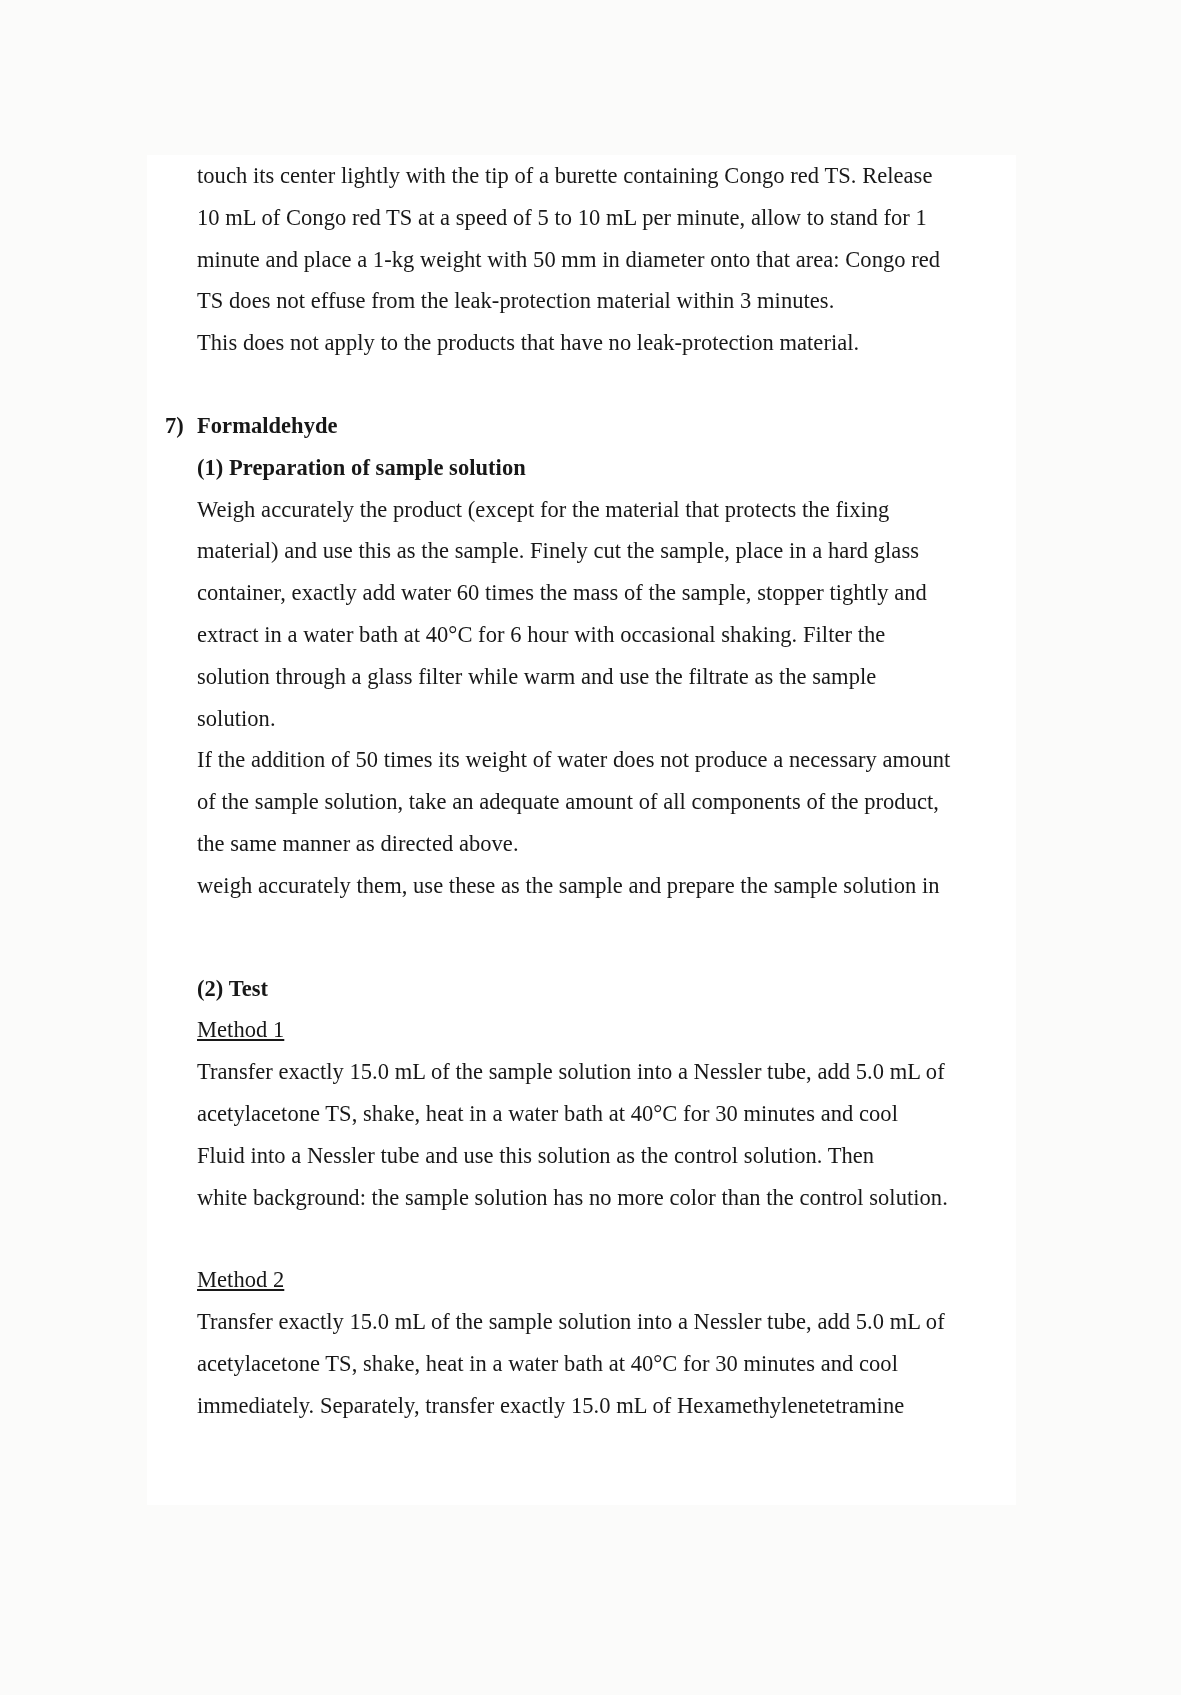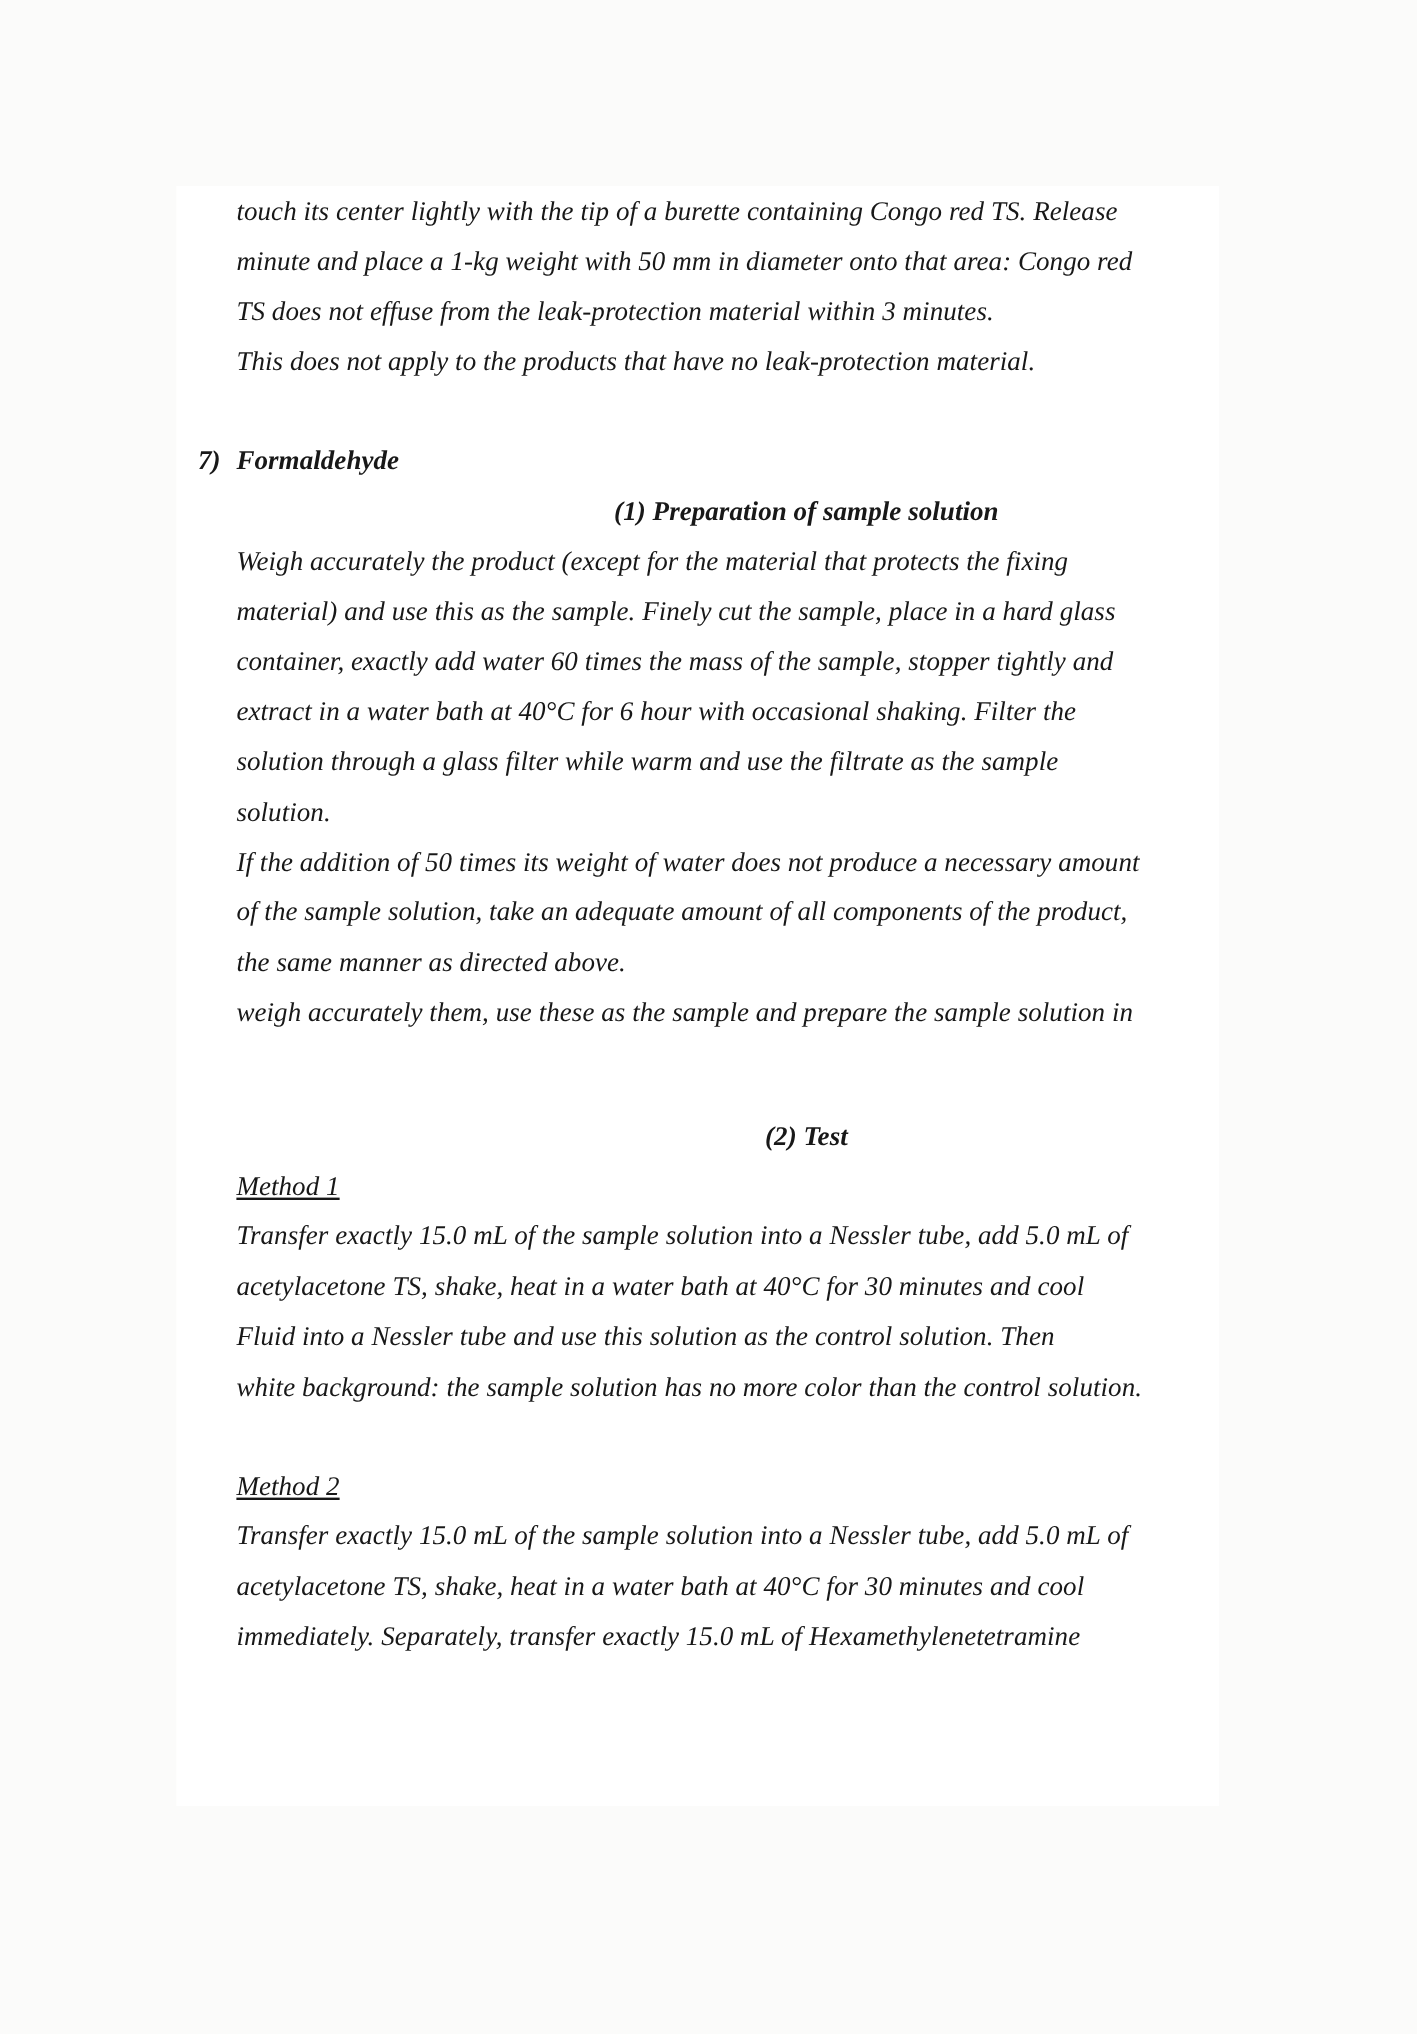--- a/index.html
+++ b/index.html
@@ -37,24 +37,23 @@
     color: #181818;
     font-size: 22.5px;
     line-height: 41.8px;
   }
 
   .ln {
     white-space: nowrap;
     padding-left: 50px;      
     height: 41.8px;
     letter-spacing: 0.05px;
-    font-style: italic;
   }
 
-  .ln.bold { font-weight: bold; text-align: center; }
+  .ln.bold { font-weight: bold; }
 
   .ln.underline-head {
     padding-left: 50px;
   }
   .ln.underline-head .u {
     text-decoration: underline;
     text-underline-offset: 2px;
   }
 
   
@@ -71,20 +70,21 @@
   .gap-md { height: 41px; }
 </style>
 </head>
 <body>
 
 <div id="page-sheet">
   <div id="page-body">
 
     <div>
       <div class="ln">touch its center lightly with the tip of a burette containing Congo red TS.    Release</div>
+      <div class="ln">10 mL of Congo red TS at a speed of 5 to 10 mL per minute, allow to stand for 1</div>
       <div class="ln">minute and place a 1-kg weight with 50 mm in diameter onto that area: Congo red</div>
       <div class="ln">TS does not effuse from the leak-protection material within 3 minutes.</div>
       <div class="ln">This does not apply to the products that have no leak-protection material.</div>
     </div>
 
     <div class="gap-md"></div>
 
     <div class="ln numbered">
       <span class="marker">7)</span><span>Formaldehyde</span>
     </div>

